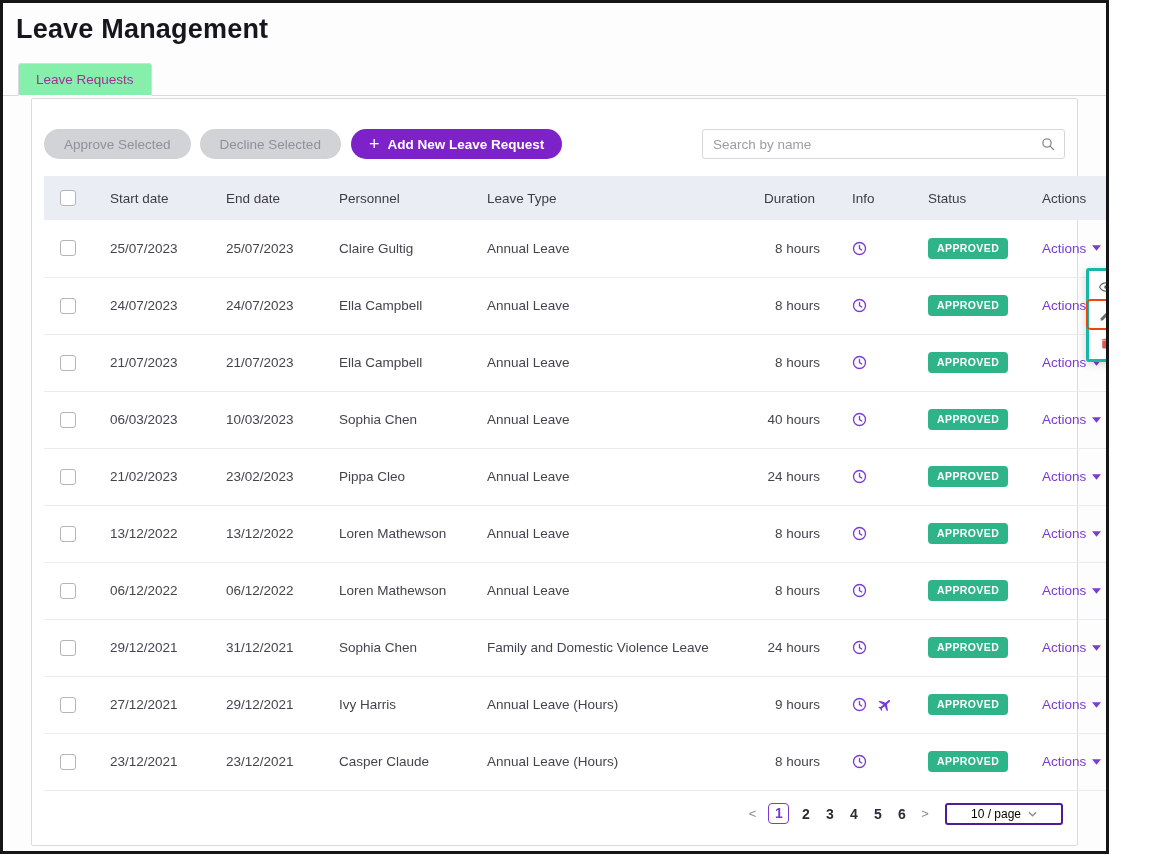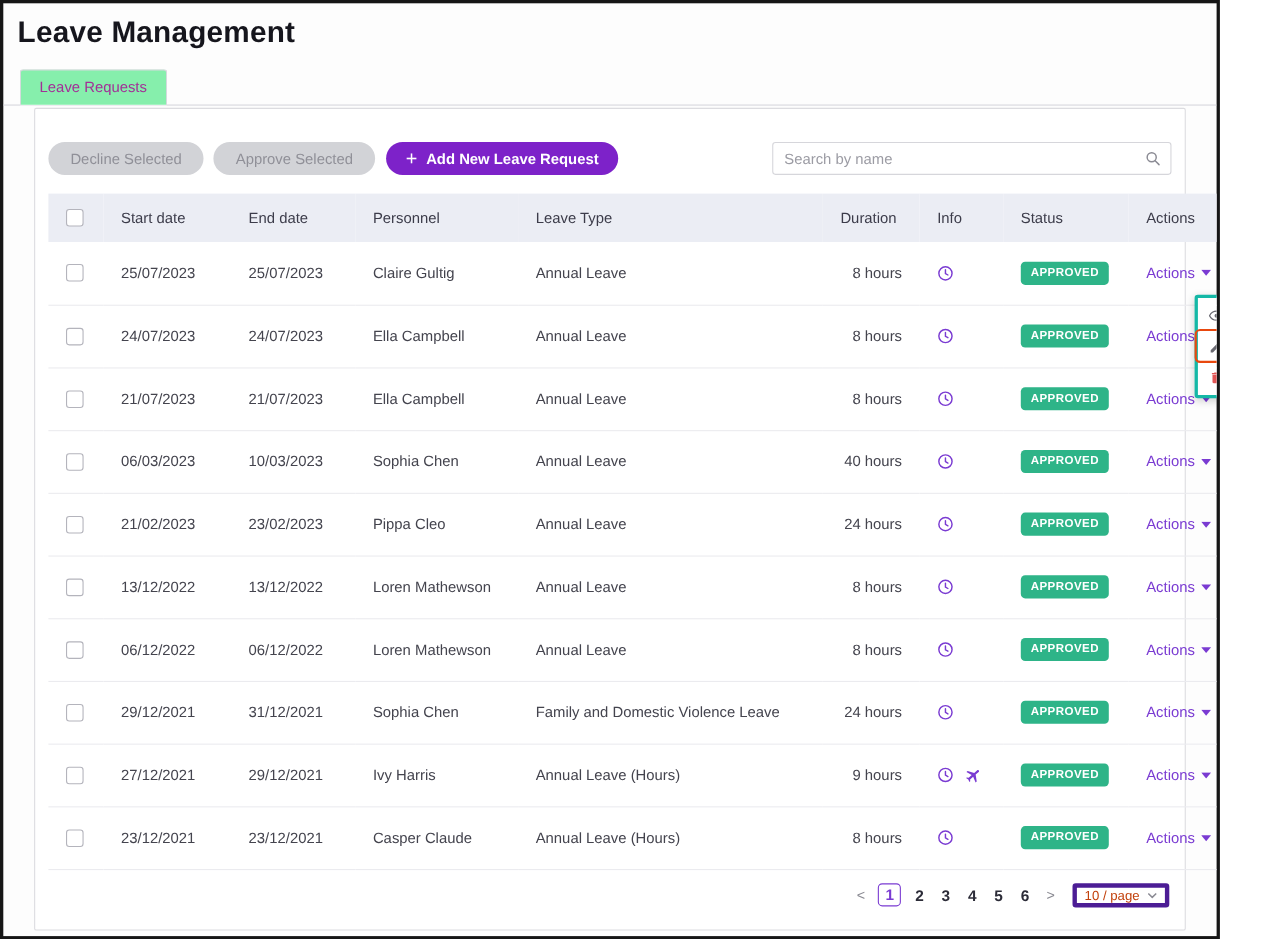--- a/index.html
+++ b/index.html
@@ -163,42 +163,42 @@
     min-width:15px;text-align:center;
     font-weight:700;color:#2c2c38;cursor:pointer;
   }
   .pg-num.current{
     width:21px;height:21px;line-height:18px;
     border:1.5px solid var(--link);border-radius:4px;
     color:var(--link);
   }
   .page-size{
     display:flex;align-items:center;gap:7px;
-    height:22px;padding:0 7px;
-    border:4px solid #4c1d95;border-radius:3px;
-    font-size:12px;color:#c2410c;cursor:pointer;
+    height:22px;padding:0 24px;
+    border:2px solid #4c1d95;border-radius:3px;
+    font-size:12px;color:#000000;cursor:pointer;
     margin-left:4px;
   }
 </style>
 </head>
 <body>
 
 <div class="viewport">
 
   <h1 class="page-title">Leave Management</h1>
 
   <div class="tabbar">
     <div class="tab">Leave Requests</div>
   </div>
 
   <div class="card">
 
     <div class="toolbar">
+      <button class="btn gray">Approve Selected</button>
       <button class="btn gray">Decline Selected</button>
-      <button class="btn gray">Approve Selected</button>
       <button class="btn purple">
         <span class="plus">+</span>
         <span>Add New Leave Request</span>
       </button>
       <div class="search">
         <input type="text" placeholder="Search by name" style="">
         <span class="mag icon">
           <svg width="16" height="16" viewBox="0 0 24 24" fill="none" stroke="#8b8b94" stroke-width="2" stroke-linecap="round">
               <circle cx="10.5" cy="10.5" r="6.2"></circle>
               <path d="M15.2 15.2 20.5 20.5"></path>

